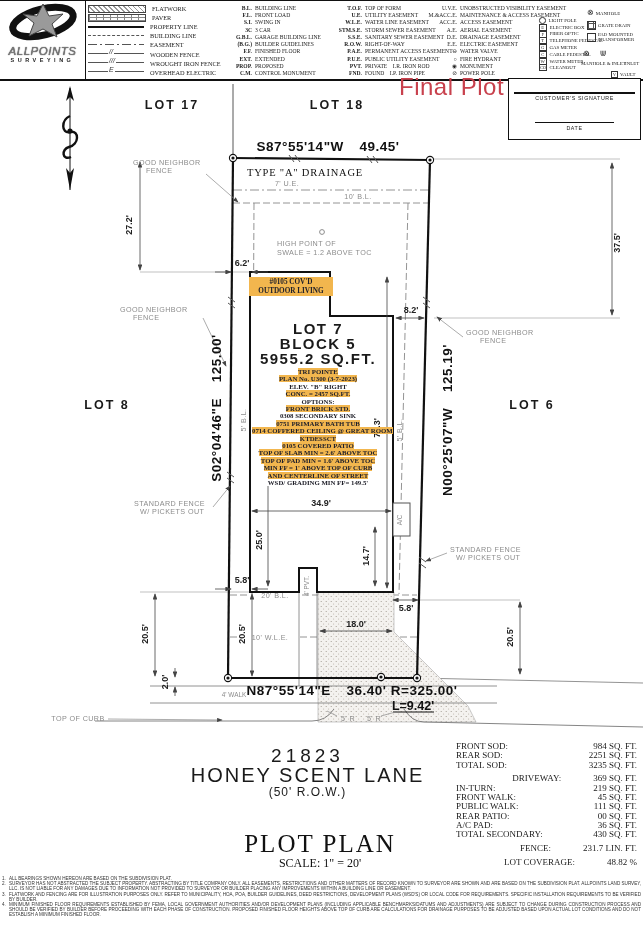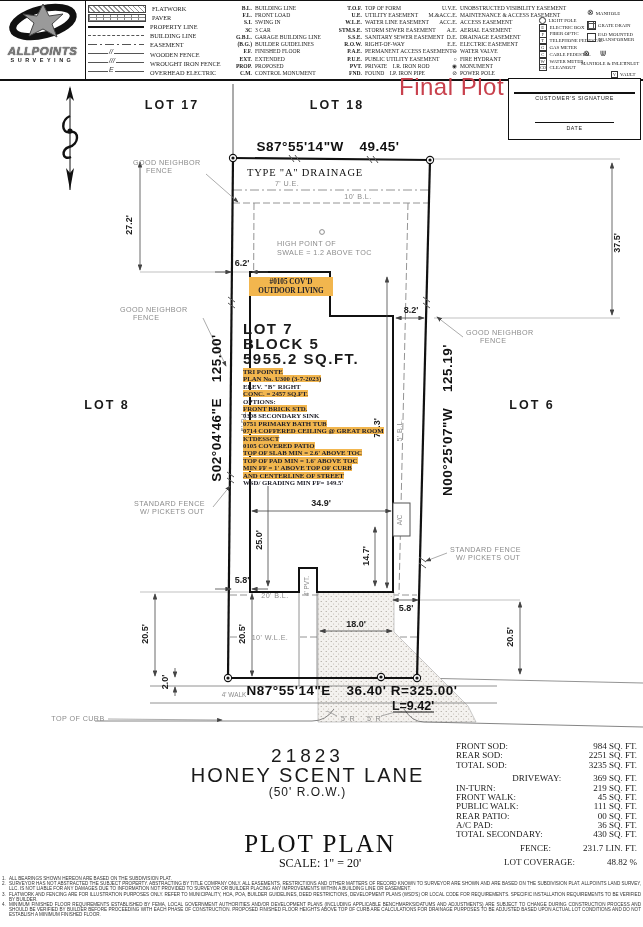--- a/index.html
+++ b/index.html
@@ -3,21 +3,21 @@
 <meta charset="utf-8">
 <style>
   html,body{margin:0;padding:0;background:#e8e8e8;}
   .page{position:relative;width:643px;height:927px;background:#fff;overflow:hidden;
         font-family:"Liberation Sans",sans-serif;color:#111;}
 
   
   .header{position:absolute;left:0;top:0;width:643px;height:78px;background:#fff;
           border-bottom:2px solid #111;border-top:1px solid #111;}
   .logo{position:absolute;left:0;top:0;width:85px;height:78px;border-right:1.5px solid #111;text-align:center;}
-  .logo-line1{font-weight:bold;font-style:italic;font-size:11.5px;color:#7d7d7d;
+  .logo-line1{font-weight:normal;font-style:italic;font-size:11.5px;color:#7d7d7d;
               text-shadow:0 0 1px #000;letter-spacing:.5px;margin-top:-2px;}
   .logo-line2{font-size:5.5px;letter-spacing:3.5px;color:#222;font-weight:bold;}
   .lg-col{position:absolute;white-space:nowrap;}
   .lg-lines{left:88px;top:3px;}
   .lg-lines .lg-row{height:9.1px;display:flex;align-items:center;}
   .sw{position:relative;display:inline-block;width:56px;height:8px;margin-right:6px;flex:none;}
   .sw[data-swatch="flatwork"],.sw[data-swatch="paver"]{height:6px;border:0.8px solid #444;}
   .sw[data-swatch="flatwork"]{background:repeating-linear-gradient(45deg,#999 0 1px,transparent 1px 3.5px);}
   .sw[data-swatch="paver"]{background:repeating-linear-gradient(90deg,#888 0 1px,transparent 1px 7px),
                            repeating-linear-gradient(0deg,#888 0 1px,transparent 1px 3px);}
@@ -53,21 +53,21 @@
   
   .fpp{position:absolute;left:399px;top:73px;font-size:24px;color:var(--red);letter-spacing:.5px;}
   .sig{position:absolute;left:508px;top:78px;width:131px;height:60px;border:1.6px solid #111;background:#fff;}
   .sig-line1{position:absolute;left:5px;right:5px;top:13px;border-top:2px solid #111;}
   .sig-lab{position:absolute;width:100%;text-align:center;font-size:5.3px;letter-spacing:.6px;color:#222;}
   .sig-lab1{top:16px;}
   .sig-line2{position:absolute;left:26px;right:26px;top:43px;border-top:1.3px solid #111;}
   .sig-lab2{top:46px;}
 
   
-  .opts{position:absolute;left:243px;top:321px;width:132px;}
+  .opts{position:absolute;left:252px;top:321px;width:132px;text-align:center;}
   .opts-h{font-weight:bold;font-size:15px;letter-spacing:1.5px;line-height:15px;color:#1a1a1a;}
   .opts-lines{margin-top:2px;font-family:"Liberation Serif",serif;font-size:6.8px;
               line-height:7.4px;font-weight:bold;color:#20202a;}
   .opt-line{white-space:nowrap;}
   .opt-line span[data-hl="true"]{background:var(--hl);}
   .odl{position:absolute;left:249px;top:277px;width:84px;text-align:center;background:var(--hl);
        font-family:"Liberation Serif",serif;font-weight:bold;font-size:7.2px;line-height:8.5px;
        color:#20202a;padding:1px 0;}
 
   

